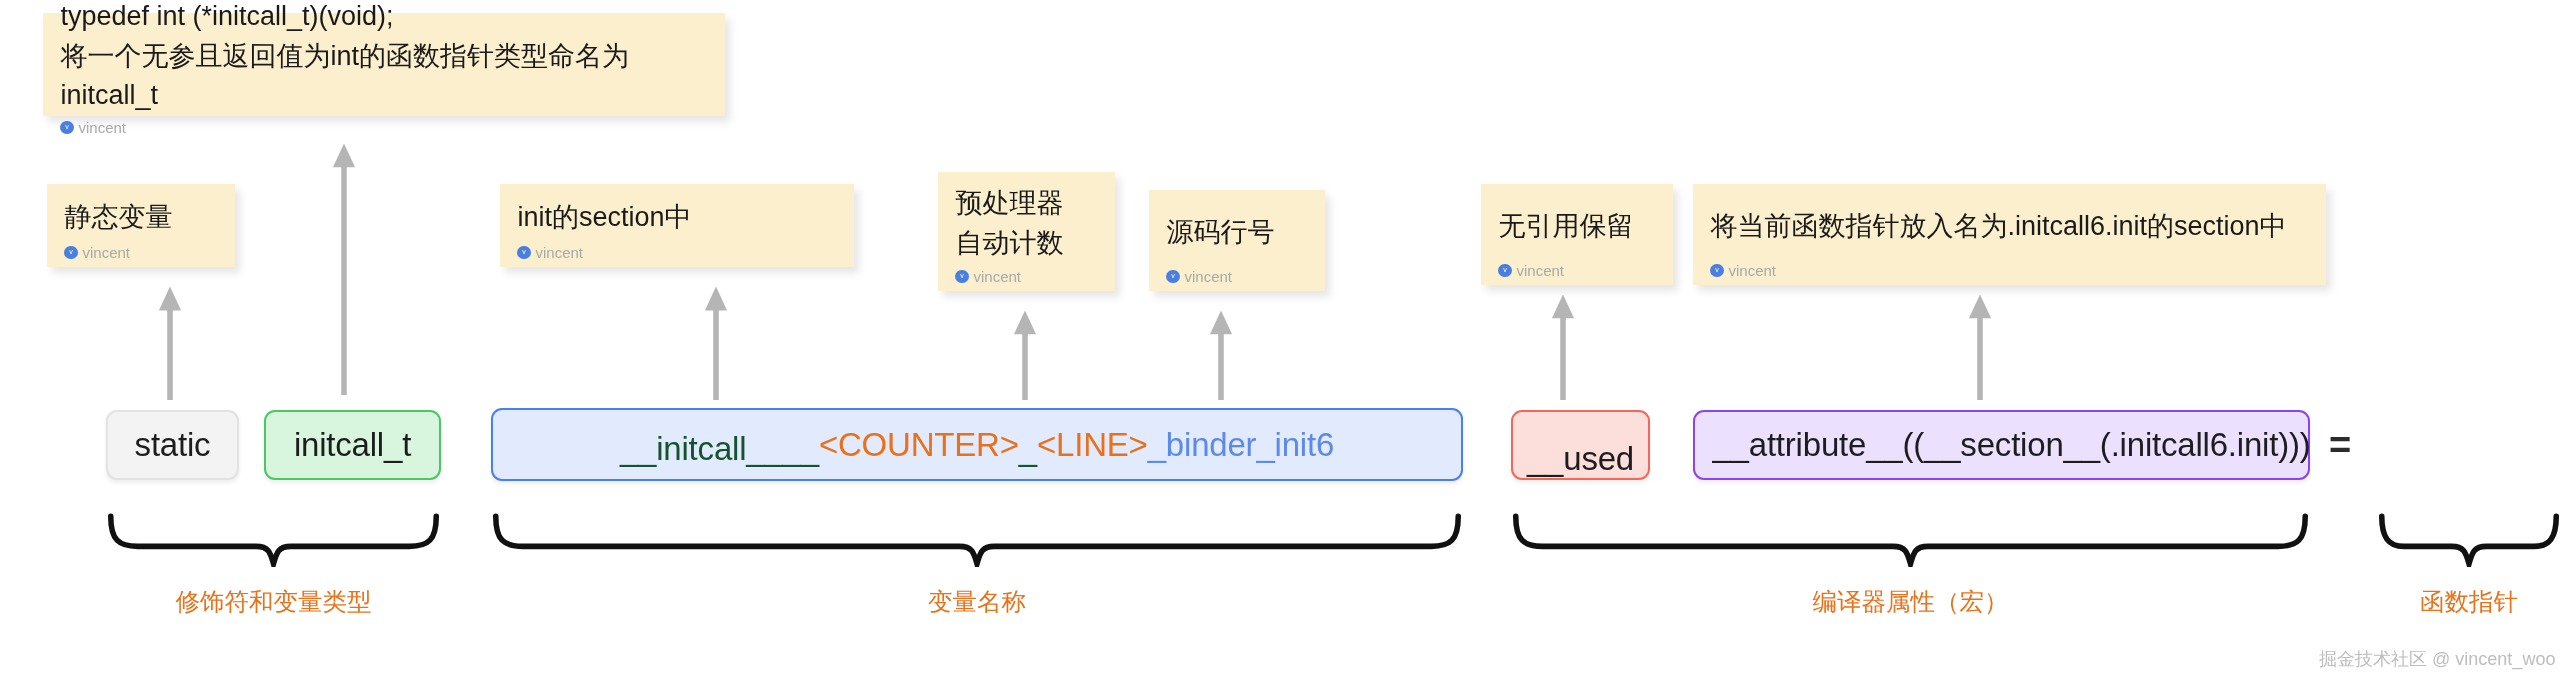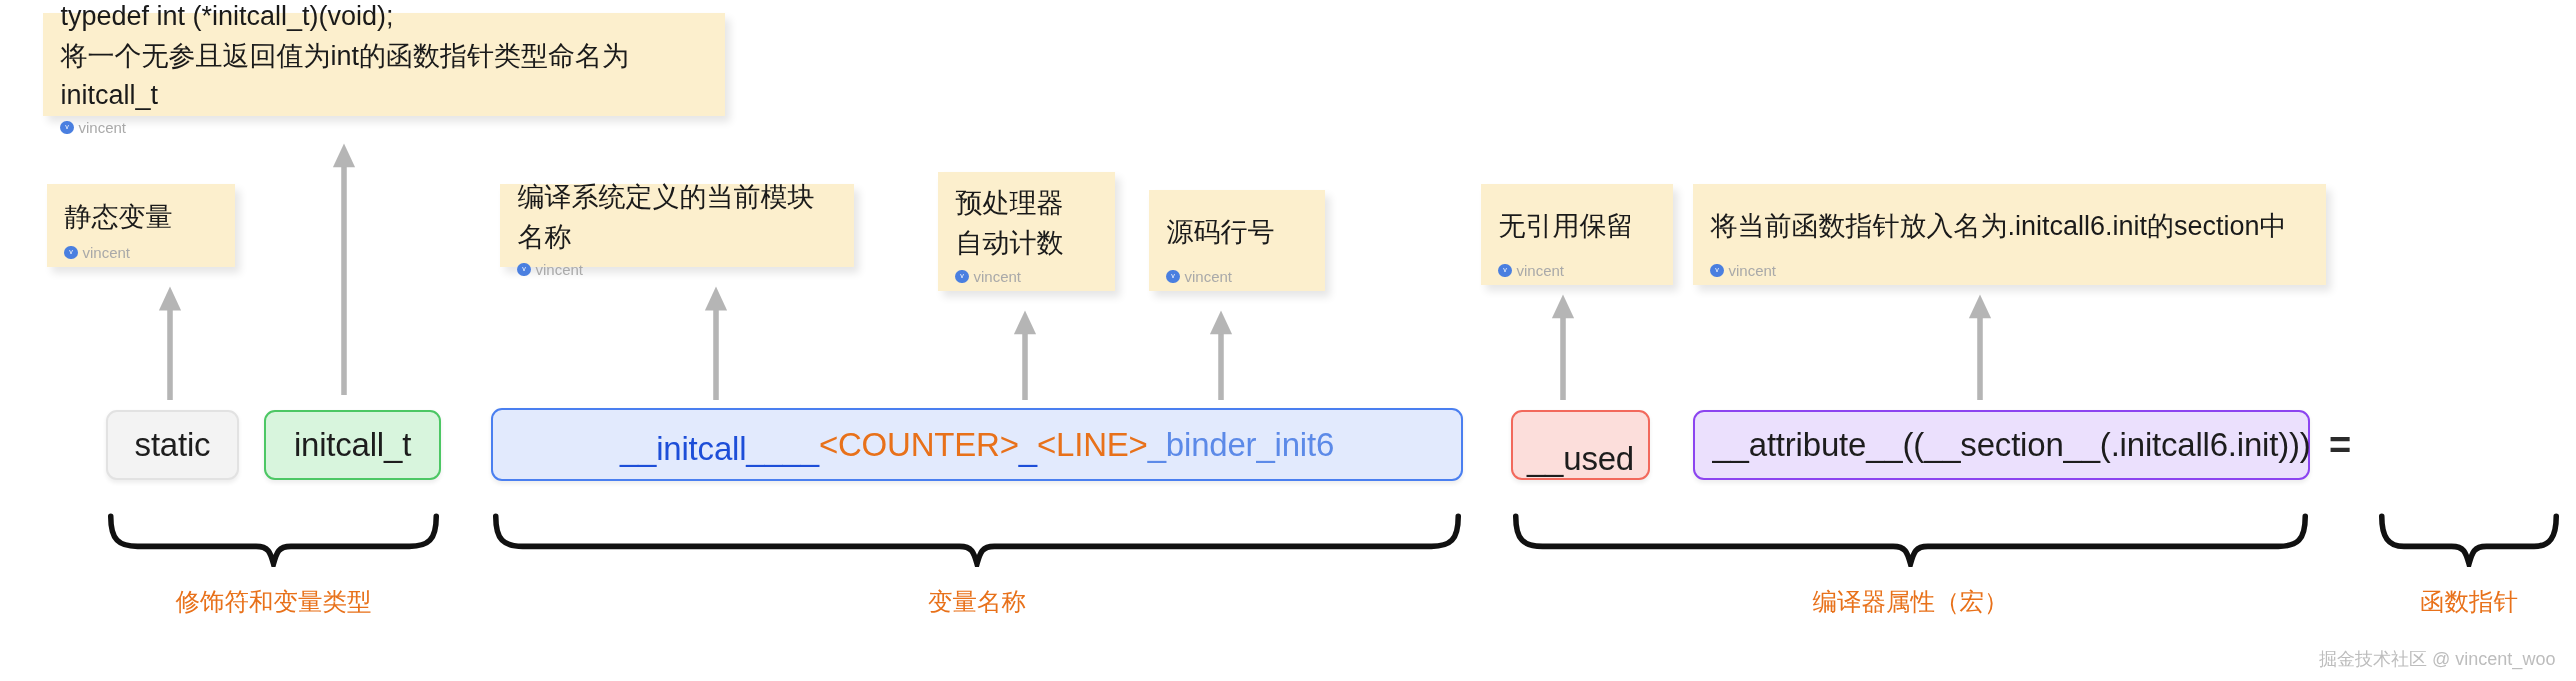--- a/index.html
+++ b/index.html
@@ -70,21 +70,21 @@
     box-shadow: 0 2.4px 4px rgba(0,0,0,0.07);
     letter-spacing: -0.2px;
   }
   .cb-gray   { border-color: #e2e2e2; background: #f3f3f3; }
   .cb-green  { border-color: #4cc764; background: #d8f5dd; }
   .cb-blue   { border-color: #4a7ff0; background: #e2eafd; }
   .cb-red    { border-color: #f2695c; background: #fcdedb; align-items: flex-end; }
   .cb-purple { border-color: #8c44f0; background: #ebe0fd; padding-left: 20px; }
   .cb-blue2  { border-color: #3d86f5; background: #e4edfd; }
 
-  .tok-dark   { color: #1d4ed8; margin-top: 8px; }
+  .tok-dark   { color: #14532d; margin-top: 8px; }
   .tok-orange { color: #e8711a; }
   .tok-blue   { color: #5c8ae8; }
 
   .equals {
     position: absolute;
     font-size: 38px;
     font-weight: bold;
     color: #2b2b2b;
     display: flex; align-items: center; justify-content: center;
   }
@@ -127,21 +127,21 @@
 
   <div class="note" style="left:47px; top:184px; width:188px; height:83px;">
     <div class="note-text">静态变量</div>
     <div class="note-badge">
       <span class="avatar">v</span>
       <span class="badge-name">vincent</span>
     </div>
   </div>
 
   <div class="note" style="left:500px; top:184px; width:354px; height:83px;">
-    <div class="note-text">编译系统定义的当前模块名称</div>
+    <div class="note-text">init的section中</div>
     <div class="note-badge">
       <span class="avatar">v</span>
       <span class="badge-name">vincent</span>
     </div>
   </div>
 
   <div class="note" style="left:938px; top:172px; width:177px; height:119px;">
     <div class="note-text">预处理器
 自动计数</div>
     <div class="note-badge">

